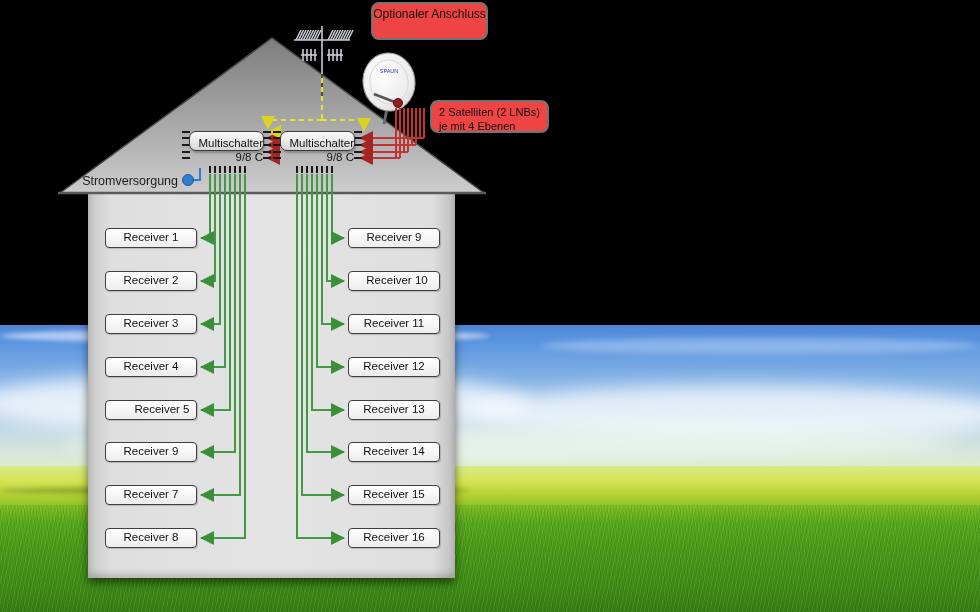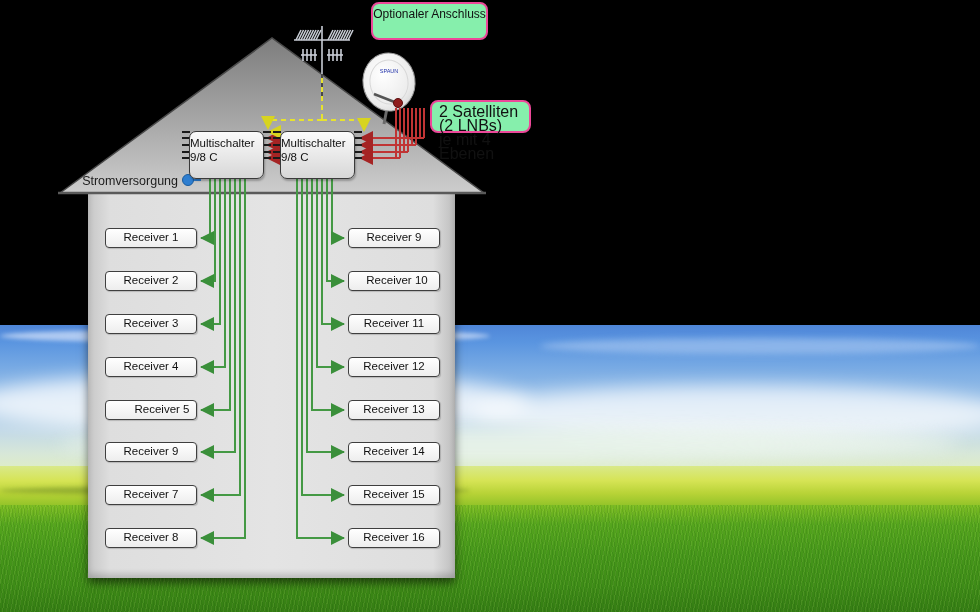--- a/index.html
+++ b/index.html
@@ -27,28 +27,28 @@
       linear-gradient(180deg,#7dbd22 0%,#55a51d 18%,#46971a 45%,#3e8c17 75%,#347c13 100%);}
 
   
   .wall{position:absolute;left:88px;top:192px;width:367px;height:386px;
     background:linear-gradient(90deg,#c6c6c6 0,#dedede 6%,#e4e4e4 50%,#dedede 94%,#bdbdbd 100%);
     box-shadow:0 5px 9px rgba(0,0,0,.55), inset 0 -4px 6px rgba(0,0,0,.18);}
 
   svg.overlay{position:absolute;left:0;top:0;}
 
   
-  .note{position:absolute;background:#86efac;border:2px solid #ec4899;border-radius:8px;
+  .note{position:absolute;background:#ef4444;border:2px solid #737373;border-radius:8px;
     color:#111;text-align:center;line-height:15px;font-size:12px;padding-top:3px;}
   .note-optional{left:371px;top:2px;width:117px;height:38px;}
-  .note-satellite{left:430px;top:100px;width:101px;height:33px;font-size:16px;line-height:14px;
+  .note-satellite{left:430px;top:100px;width:119px;height:33px;font-size:11px;line-height:14px;
     text-align:left;padding:3px 0 0 7px;}
-  .ms{position:absolute;width:75px;height:48px;border:1.6px solid #3a3a3a;border-radius:7px;
+  .ms{position:absolute;width:75px;height:20px;border:1.6px solid #3a3a3a;border-radius:7px;
     background:linear-gradient(180deg,#fbfbfb,#d7d7d7);color:#111;font-size:11.5px;
-    text-align:left;line-height:14px;padding-top:4px;box-shadow:1px 2px 2px rgba(0,0,0,.25);}
+    text-align:right;line-height:14px;padding-top:4px;box-shadow:1px 2px 2px rgba(0,0,0,.25);}
   .ms-left{left:189px;top:131px;}
   .ms-right{left:280px;top:131px;}
   .power-label{position:absolute;left:72px;top:174px;width:106px;text-align:right;
     color:#1c1c1c;font-size:12.5px;}
   .receiver{position:absolute;width:92px;height:20px;border:1.5px solid #3f3f3f;border-radius:4px;
     background:linear-gradient(180deg,#ffffff,#ededed);color:#111;font-size:11.5px;
     text-align:center;line-height:17px;box-shadow:1px 1px 1px rgba(0,0,0,.18);}
 </style>
 </head>
 <body>

